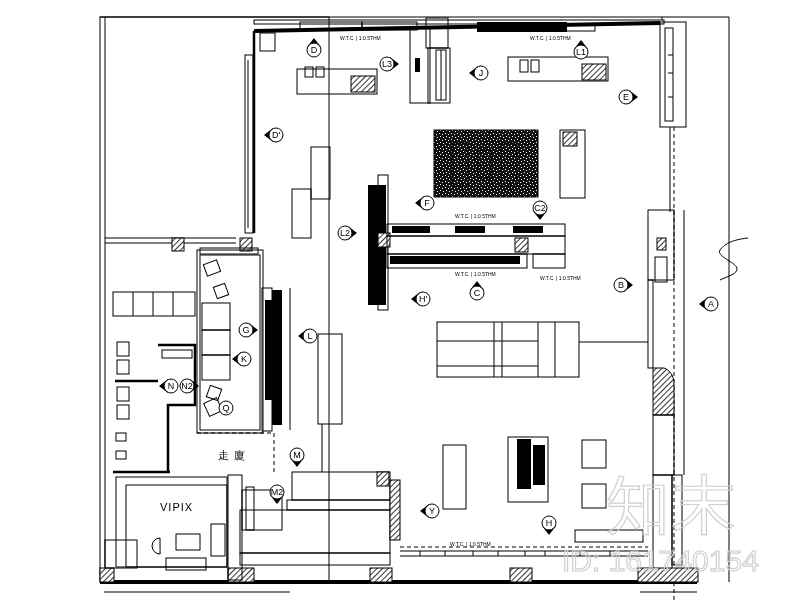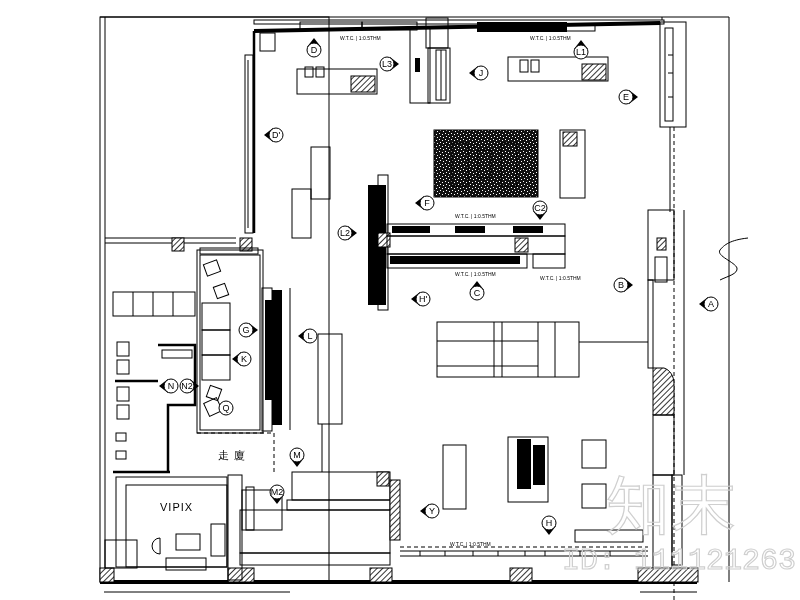--- a/index.html
+++ b/index.html
@@ -8,21 +8,21 @@
   .w { stroke: #000; fill: none; stroke-width: 1; }
   .wt { stroke: #000; fill: none; stroke-width: 2.5; }
   .wk { stroke: #000; fill: none; stroke-width: 4; }
   .fill-b { fill: #000; }
   .hatch { fill: url(#hatch); stroke: #000; stroke-width: 1; }
   .speck { fill: url(#speck); stroke: #000; stroke-width: 1; }
   .dash { stroke: #000; fill: none; stroke-width: 1; stroke-dasharray: 4 3; }
   .tiny { font-size: 5px; fill: #000; font-family: "Liberation Sans", sans-serif; }
   .room { font-size: 11px; fill: #000; font-family: "Liberation Sans", sans-serif; letter-spacing: 1px; }
   .mk-text { font-size: 9px; fill: #000; font-family: "Liberation Sans", sans-serif; text-anchor: middle; dominant-baseline: central; }
-  .wm { position: absolute; font-family: Liberation Mono, monospace; color: transparent; text-align: right; -webkit-text-stroke: 1.2px #cfcfcf; }
+  .wm { position: absolute; font-family: Liberation Sans, sans-serif; color: transparent; text-align: right; -webkit-text-stroke: 1.2px #cfcfcf; }
   #wm-cn { left: 606px; top: 462px; font-size: 64px; letter-spacing: 2px; }
   #wm-id { left: 562px; top: 544px; font-size: 30px; }
 </style>
 </head>
 <body>
 
 <svg id="plan" viewBox="0 0 800 600" xmlns="http://www.w3.org/2000/svg">
   <defs>
     <pattern id="hatch" width="4" height="4" patternUnits="userSpaceOnUse" patternTransform="rotate(45)">
       <rect width="4" height="4" fill="#fff"></rect>
@@ -369,13 +369,13 @@
         <circle cx="549" cy="523" r="7" fill="#fff" stroke="#000"></circle>
         <text x="549" y="523" class="mk-text">H</text>
       </g>
     </g>
 
   <line class="w" x1="104" y1="592" x2="290" y2="592"></line>
   <line class="w" x1="640" y1="592" x2="697" y2="592"></line>
 </svg>
 
 <div class="wm" id="wm-cn">知末</div>
-<div class="wm" id="wm-id">ID: 111121263</div>
+<div class="wm" id="wm-id">ID: 161740154</div>
 
 </body></html>

